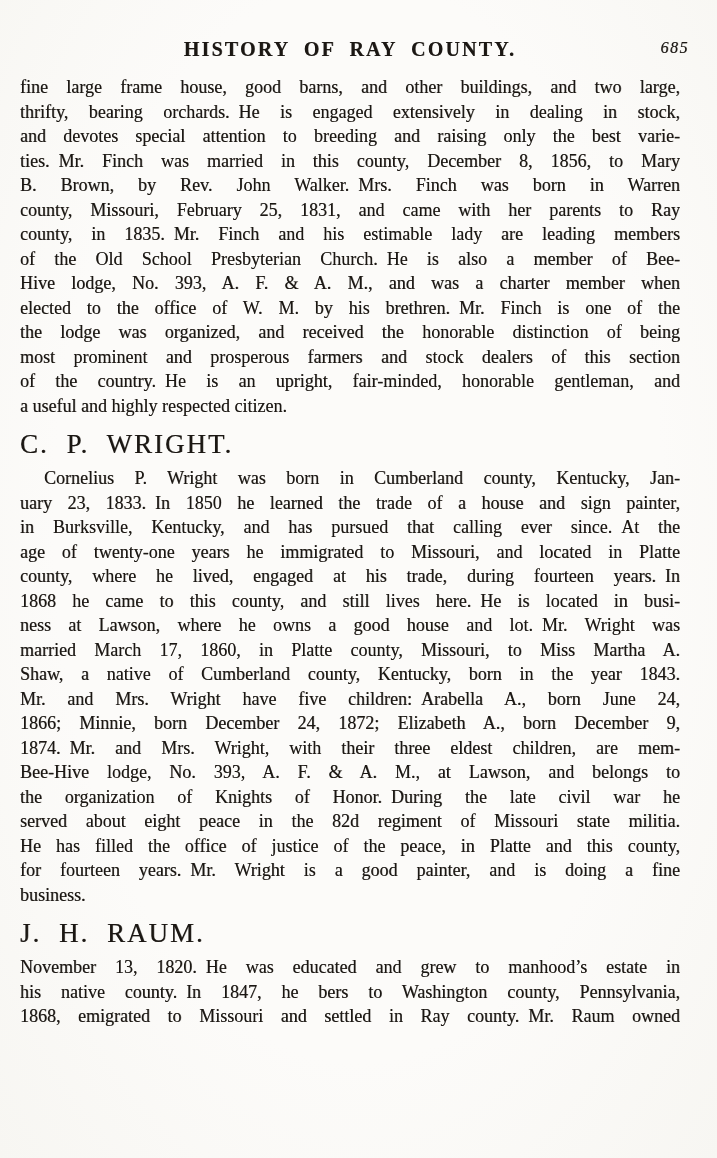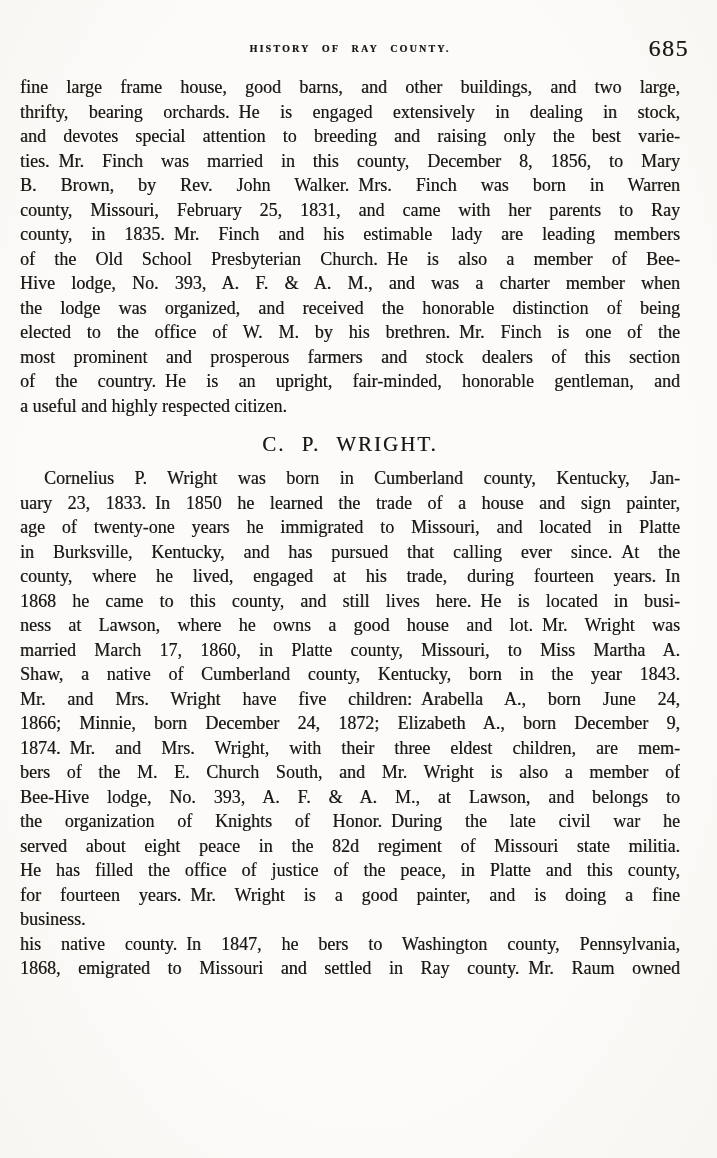--- a/index.html
+++ b/index.html
@@ -28,32 +28,33 @@
     width: 660px;
   }
   .running-header {
     position: relative;
     padding-top: 40px;
     height: 18px;
   }
   .running-title {
     text-align: center;
     font-weight: bold;
-    font-size: 10px;
+    font-size: 20px;
     letter-spacing: 2.2px;
     word-spacing: 7px;
     line-height: 18px;
   }
   .page-number {
     position: absolute;
     top: 38px;
     right: -9px;
-    font-size: 24px;
+    font-size: 16px;
     letter-spacing: 1.5px;
     line-height: 20px;
+    font-style: italic;
   }
   .page-body {
     margin-top: 17px;
   }
   .paragraph {
     margin: 0;
   }
   .line {
     height: 24.5px;
     line-height: 24.5px;
@@ -64,22 +65,21 @@
     white-space: normal;
   }
   .line.last {
     text-align: right;
     text-align-last: left;
   }
   .line.indent {
     padding-left: 24px;
   }
   .section-heading {
-    text-align: center;
-    font-size: 21px;
+    font-size: 27px;
     line-height: 26px;
     letter-spacing: 2px;
     word-spacing: 9px;
     margin: 13px 0 9px 0;
   }
 </style>
 </head>
 <body>
 
 <div class="book-page">
@@ -92,47 +92,48 @@
         <div class="paragraph">
           <div class="line">fine large frame house, good barns, and other buildings, and two large,</div>
           <div class="line">thrifty, bearing orchards. He is engaged extensively in dealing in stock,</div>
           <div class="line">and devotes special attention to breeding and raising only the best varie-</div>
           <div class="line">ties. Mr. Finch was married in this county, December 8, 1856, to Mary</div>
           <div class="line">B. Brown, by Rev. John Walker. Mrs. Finch was born in Warren</div>
           <div class="line">county, Missouri, February 25, 1831, and came with her parents to Ray</div>
           <div class="line">county, in 1835. Mr. Finch and his estimable lady are leading members</div>
           <div class="line">of the Old School Presbyterian Church. He is also a member of Bee-</div>
           <div class="line">Hive lodge, No. 393, A. F. &amp; A. M., and was a charter member when</div>
+          <div class="line">elected to the office of W. M. by his brethren. Mr. Finch is one of the</div>
           <div class="line">the lodge was organized, and received the honorable distinction of being</div>
-          <div class="line">elected to the office of W. M. by his brethren. Mr. Finch is one of the</div>
           <div class="line">most prominent and prosperous farmers and stock dealers of this section</div>
           <div class="line">of the country. He is an upright, fair-minded, honorable gentleman, and</div>
           <div class="line last">a useful and highly respected citizen.</div>
         </div>
         <div class="section-heading">C. P. WRIGHT.</div>
         <div class="paragraph">
           <div class="line indent">Cornelius P. Wright was born in Cumberland county, Kentucky, Jan-</div>
           <div class="line">uary 23, 1833. In 1850 he learned the trade of a house and sign painter,</div>
+          <div class="line">in Burksville, Kentucky, and has pursued that calling ever since. At the</div>
           <div class="line">age of twenty-one years he immigrated to Missouri, and located in Platte</div>
-          <div class="line">in Burksville, Kentucky, and has pursued that calling ever since. At the</div>
           <div class="line">county, where he lived, engaged at his trade, during fourteen years. In</div>
           <div class="line">1868 he came to this county, and still lives here. He is located in busi-</div>
           <div class="line">ness at Lawson, where he owns a good house and lot. Mr. Wright was</div>
           <div class="line">married March 17, 1860, in Platte county, Missouri, to Miss Martha A.</div>
           <div class="line">Shaw, a native of Cumberland county, Kentucky, born in the year 1843.</div>
           <div class="line">Mr. and Mrs. Wright have five children: Arabella A., born June 24,</div>
           <div class="line">1866; Minnie, born December 24, 1872; Elizabeth A., born December 9,</div>
           <div class="line">1874. Mr. and Mrs. Wright, with their three eldest children, are mem-</div>
-          <div class="line">bers of the M. E. Church South, and Mr. Wright is also a member of</div>
           <div class="line">Bee-Hive lodge, No. 393, A. F. &amp; A. M., at Lawson, and belongs to</div>
           <div class="line">the organization of Knights of Honor. During the late civil war he</div>
           <div class="line">served about eight peace in the 82d regiment of Missouri state militia.</div>
           <div class="line">He has filled the office of justice of the peace, in Platte and this county,</div>
           <div class="line">for fourteen years. Mr. Wright is a good painter, and is doing a fine</div>
           <div class="line last">business.</div>
         </div>
+        <div class="section-heading">J. H. RAUM.</div>
         <div class="paragraph">
+          <div class="line">November 13, 1820. He was educated and grew to manhood’s estate in</div>
           <div class="line">his native county. In 1847, he bers to Washington county, Pennsylvania,</div>
           <div class="line">1868, emigrated to Missouri and settled in Ray county. Mr. Raum owned</div>
         </div>
       </div>
   </div>
 </div>
 
 </body></html>

